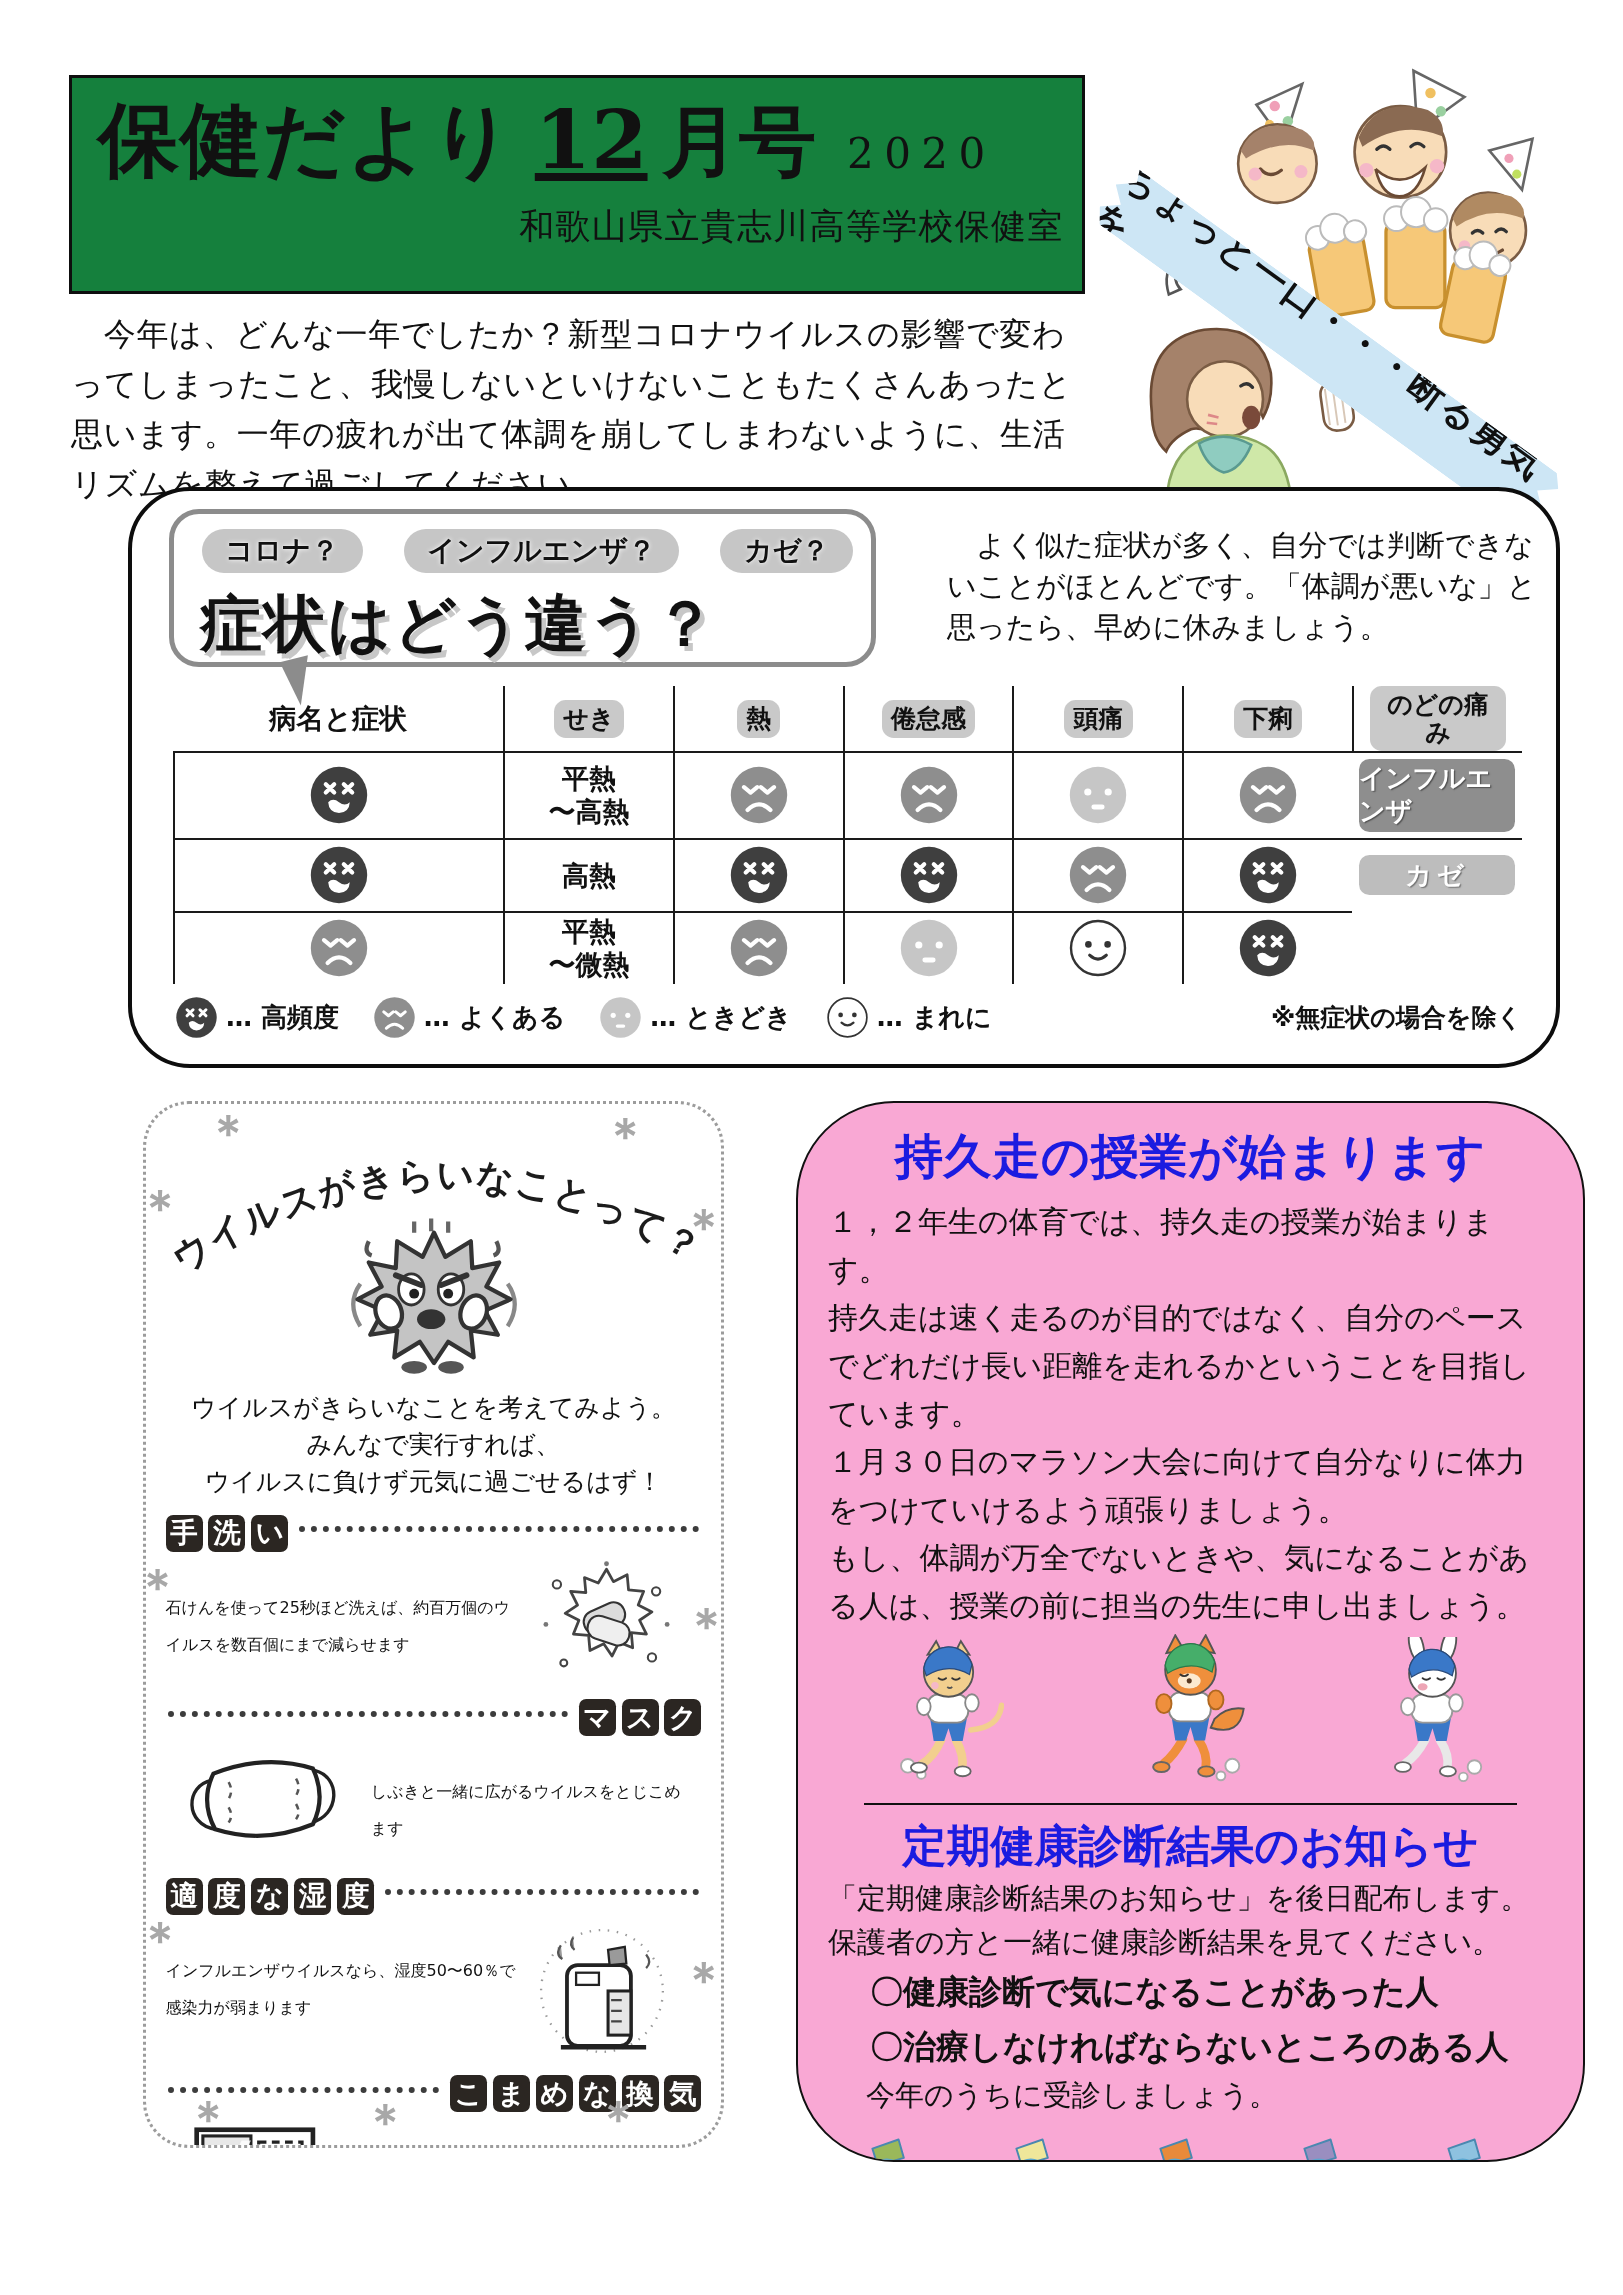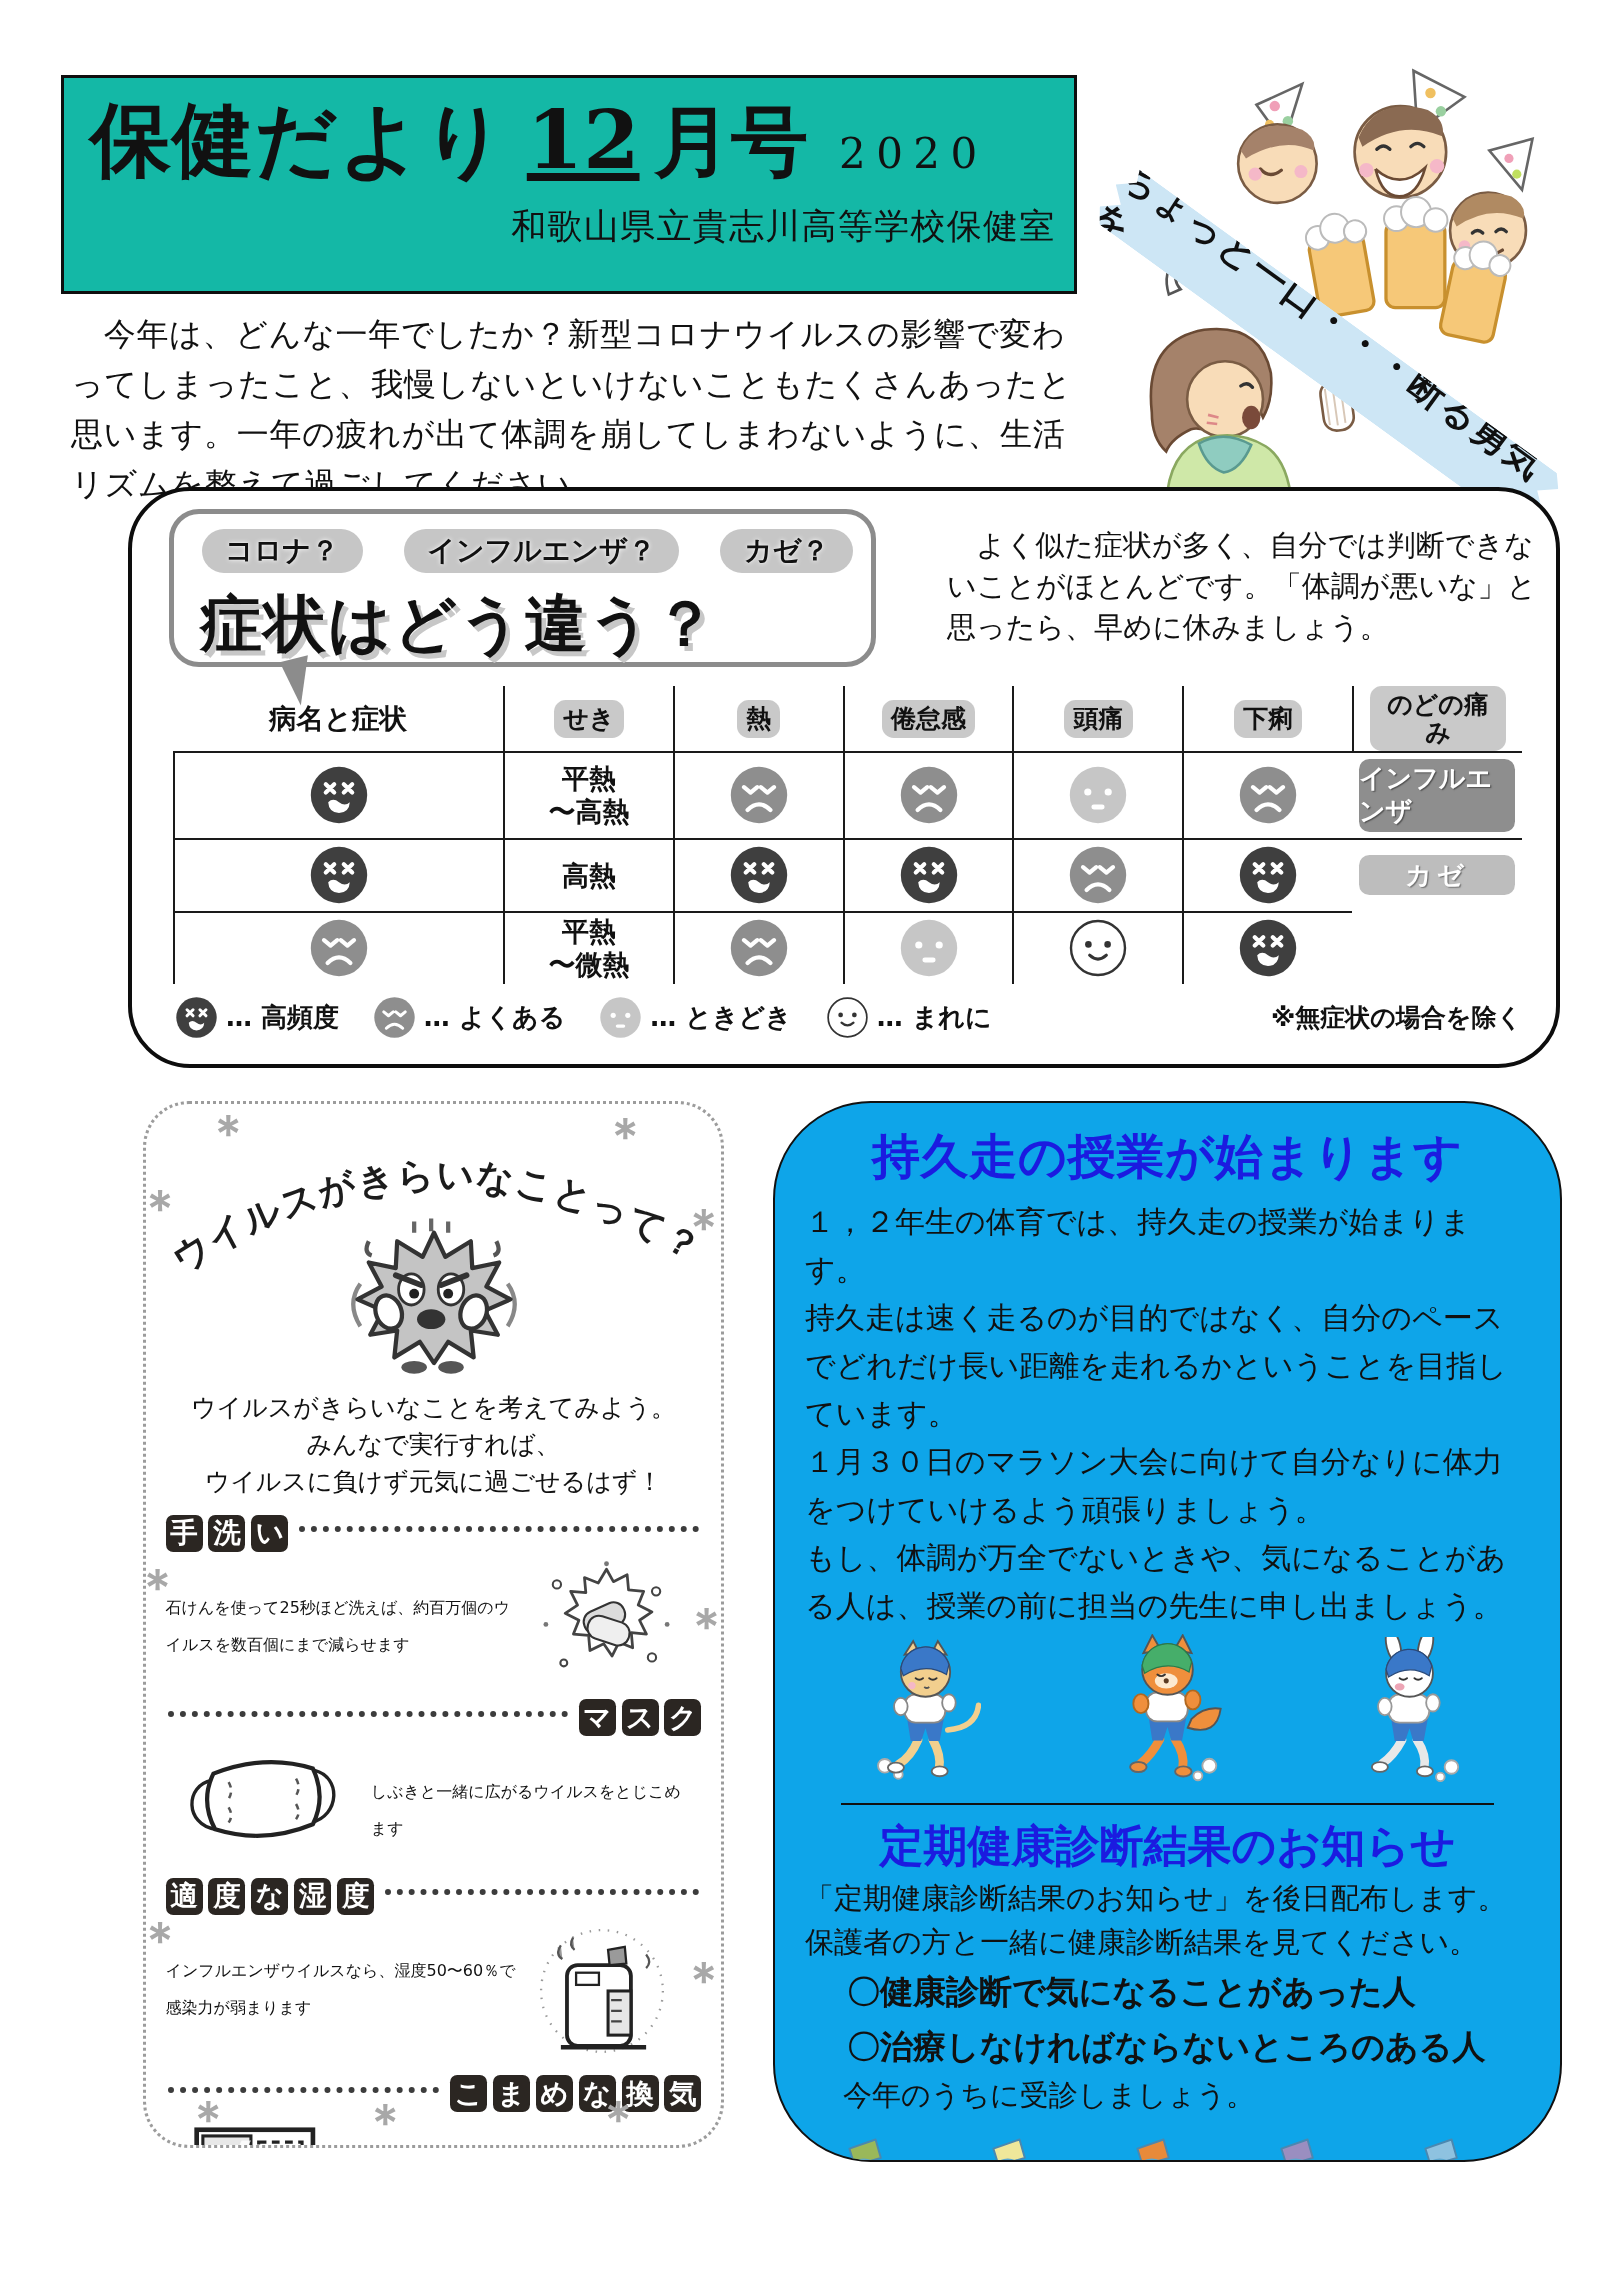--- a/index.html
+++ b/index.html
@@ -1,22 +1,22 @@
 <!DOCTYPE html>
 <html style="font-size:10.5px"><head>
 <meta charset="utf-8">
 <style>
   html,body{margin:0;padding:0;background:#fff;}
   body{width:1623px;height:2295px;position:relative;overflow:hidden;
        font-family:"DejaVu Sans","Liberation Sans",sans-serif;color:#111;}
   .abs{position:absolute;}
 
   
-  .title-box{left:61px;top:75px;width:1016px;height:219px;border:3.3px solid #0e0e0e;
-             box-sizing:border-box;padding:9.2px 18.3px 5.2px 26px;background:#14b8a6;}
+  .title-box{left:69px;top:75px;width:1016px;height:219px;border:3.3px solid #0e0e0e;
+             box-sizing:border-box;padding:9.2px 18.3px 5.2px 26px;background:#15803d;}
   .title-line{display:flex;align-items:baseline;white-space:nowrap;}
   .title-main{font-size:81px;font-weight:700;letter-spacing:1.3px;}
   .title-num{font-family:"DejaVu Serif","Liberation Serif",serif;font-size:81px;font-weight:700;margin-left:19.6px;text-decoration:underline;}
   .title-month{font-family:"DejaVu Serif","Liberation Serif",serif;font-size:77px;font-weight:700;margin-left:14.4px;}
   .title-year{font-family:"DejaVu Serif","Liberation Serif",serif;font-size:42px;margin-left:31px;letter-spacing:10.5px;}
   .title-sub{font-size:35px;text-align:right;margin-top:6.5px;letter-spacing:1.3px;font-weight:500;}
 
   
   .intro{left:71px;top:309px;width:1024px;font-size:32px;line-height:50px;letter-spacing:0.7px;}
 
@@ -80,22 +80,22 @@
   .sechead{display:flex;align-items:center;margin-top:14.4px;}
   .badges{display:flex;gap:5.9px;}
   .bchar{width:37px;height:37px;background:#2b2622;color:#fff;font-size:27.5px;font-weight:700;
          display:flex;align-items:center;justify-content:center;border-radius:7.2px;}
   .leader{flex:1;border-bottom:6.5px dotted #3c3c3c;height:0;margin:0 2.6px 7.9px 10.5px;}
   .leader.pre{margin:0 10.5px 7.9px 2.6px;}
   .secbody{display:flex;align-items:flex-start;margin-top:9.2px;gap:9.2px;}
   .sectext{font-size:16px;line-height:37px;font-weight:400;margin-top:28px;}
 
   
-  .runbox{left:773px;top:1101px;width:789px;height:1061px;border:2.6px solid #111;border-radius:98px;
-          box-sizing:border-box;padding:22px 30px 16px;overflow:hidden;background:#0ea5e9;}
+  .runbox{left:796px;top:1101px;width:789px;height:1061px;border:2.6px solid #111;border-radius:98px;
+          box-sizing:border-box;padding:22px 30px 16px;overflow:hidden;background:#f9a8d4;}
   .h-blue{color:#1b1be0;font-weight:800;text-align:center;margin:0;}
   .h1{font-size:48px;letter-spacing:0.7px;}
   .h2{font-size:44px;margin-top:3.9px;}
   .runbody{margin-top:9.2px;}
   .runbody p{font-size:30px;line-height:48px;margin:0;font-weight:500;}
   .runners{display:flex;justify-content:space-around;align-items:flex-end;height:152px;margin-top:3.9px;}
   .divider{width:90%;margin:17px auto 11.8px;border:none;border-top:2.6px solid #111;}
   .chkbody p{font-size:29px;line-height:44px;margin:0;font-weight:500;}
   .bullets p{font-size:33px;line-height:55px;margin:0 0 0 42px;font-weight:700;}
   .closing{font-size:29px;margin:2.6px 0 0 38px;font-weight:500;}

